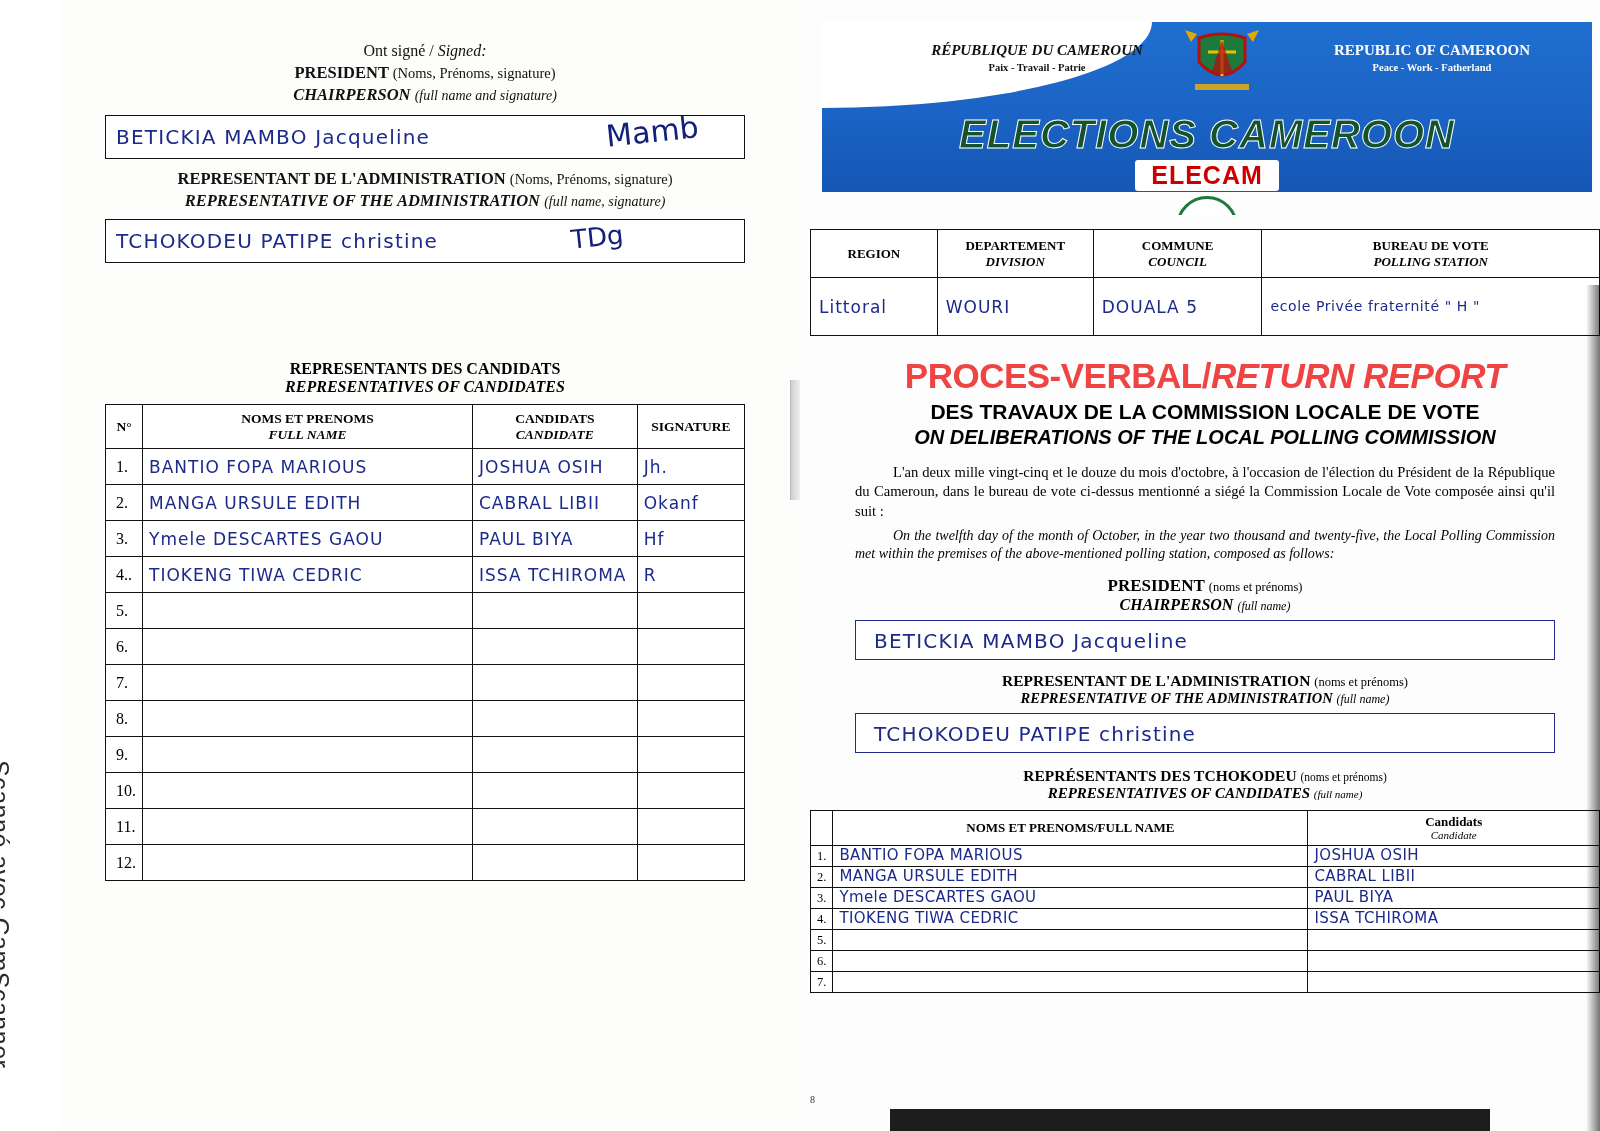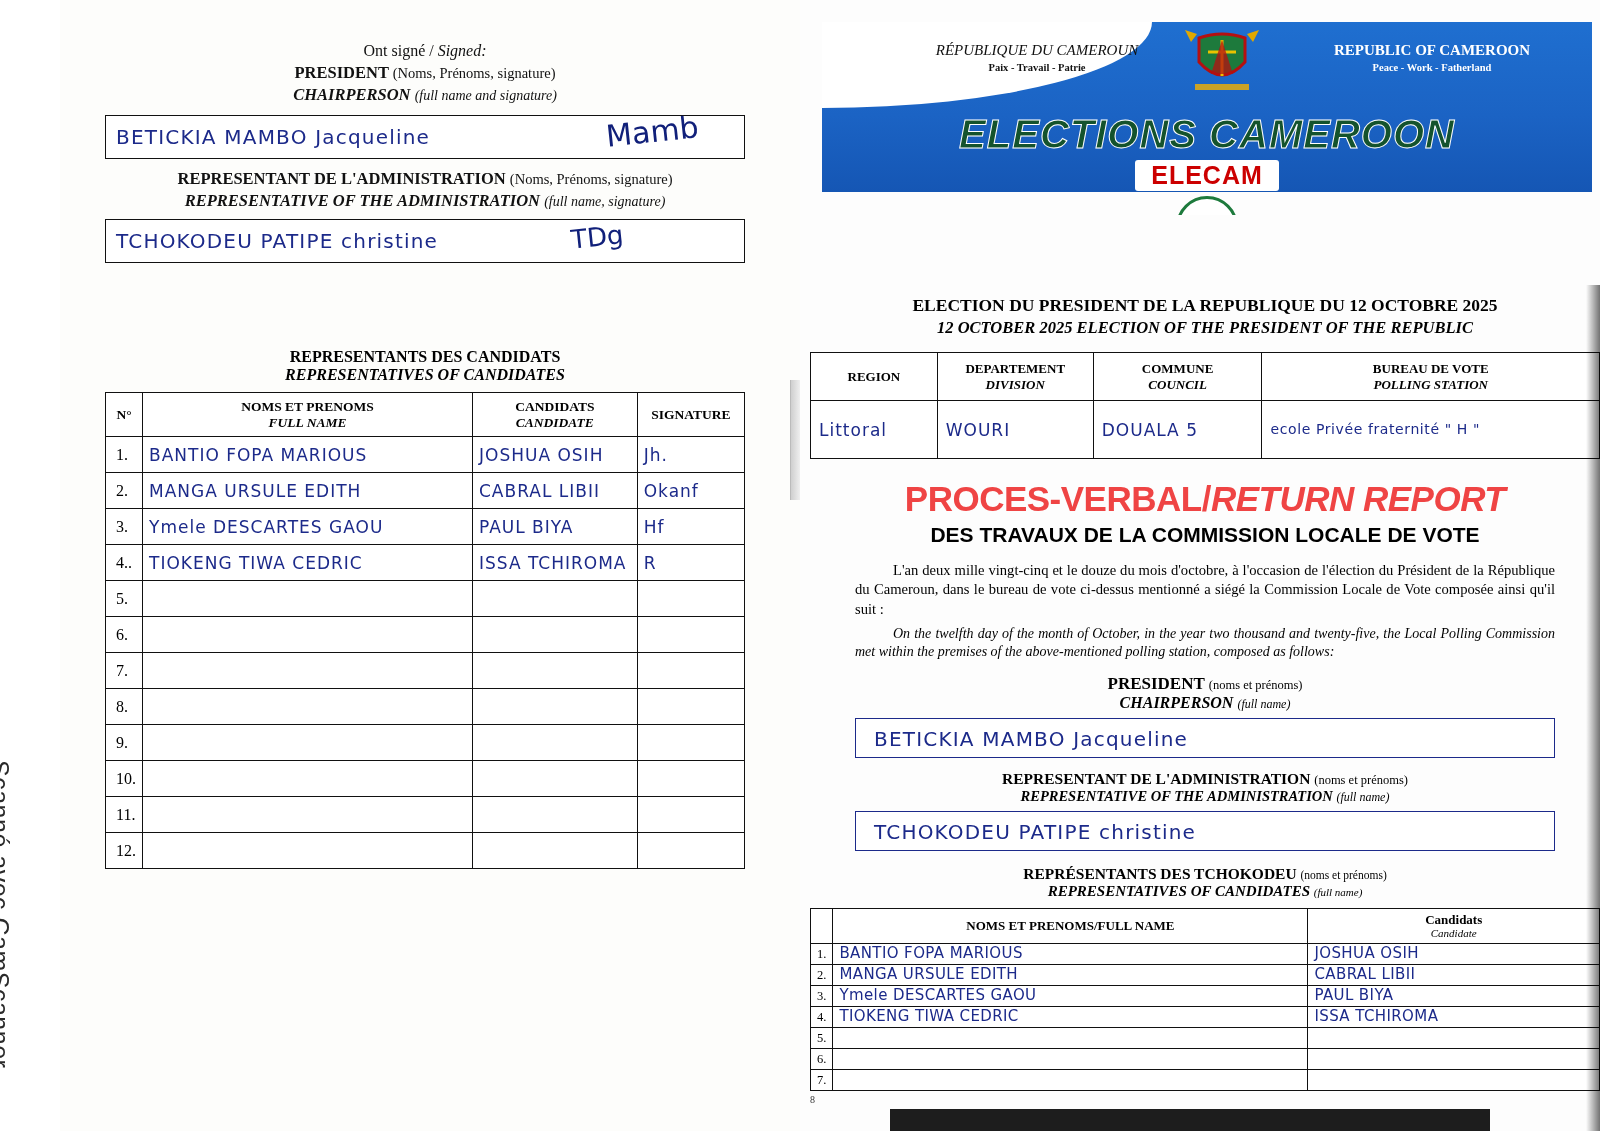--- a/index.html
+++ b/index.html
@@ -60,21 +60,21 @@
   .scribble {
     position:absolute;
     font-family:"DejaVu Sans", sans-serif;
     color:#11207a;
     font-size:30px;
     transform: rotate(-6deg);
     white-space:nowrap;
   }
 
   
-  .l-tbl-title { text-align:center; font-weight:bold; font-size:16px; margin-top:18px;}
+  .l-tbl-title { text-align:center; font-weight:bold; font-size:16px; margin-top:30px;}
   .l-tbl-title .it { font-style:italic; display:block; font-weight:bold; }
 
   table.grid { border-collapse:collapse; width:100%; background:#fff; }
   table.grid th, table.grid td { border:1.5px solid #111; }
   .l-grid { margin-top:8px; }
   .l-grid th { font-size:13.5px; font-weight:bold; padding:6px 2px; line-height:1.15; }
   .l-grid th .it { font-style:italic; display:block; font-weight:bold; }
   .l-grid td { height:36px; padding:0 6px; vertical-align:middle; }
   .l-grid td.num { width:46px; text-align:left; font-size:16px; padding-left:10px; }
   .col-name { width:56%;font-family:Liberation Serif, serif; }
@@ -96,21 +96,21 @@
     background:linear-gradient(180deg,#1f6fd0 0%, #1b63c4 55%, #1556b4 100%);
     clip-path: polygon(3% 0%, 100% 0%, 100% 100%, 0% 100%, 0% 18%);
     border-radius:4px 0 0 0;
   }
   .banner-white-arc {
     position:absolute; left:0; top:22px; width:330px; height:86px;
     background:#ffffff;
     border-bottom-right-radius:330px 86px;
   }
   .ban-fr { position:absolute; left:95px; top:42px; text-align:center; width:240px; color:#111; }
-  .ban-fr .t1 { font-weight:normal; font-size:15px; font-style:italic;}
+  .ban-fr .t1 { font-weight:bold; font-size:15px; font-style:italic;}
   .ban-fr .t2 { font-size:10.5px; font-weight:bold; margin-top:3px;}
   .ban-en { position:absolute; right:35px; top:42px; text-align:center; width:250px; color:#fff; }
   .ban-en .t1 { font-weight:bold; font-size:15px; }
   .ban-en .t2 { font-size:10.5px; font-weight:bold; margin-top:3px;}
 
   .coat {
     position:absolute; left:355px; top:28px; width:90px; height:72px;
   }
   .title-elections {
     position:absolute; left:0; right:0; top:112px; text-align:center;
@@ -383,24 +383,20 @@
         <div class="title-elecam">
           <span>ELECAM</span>
         </div>
 
         <div class="seal">
           
           
         </div>
       </div>
 
-      <div class="r-election-title">
-        <div class="l1">ELECTION DU PRESIDENT DE LA REPUBLIQUE DU 12 OCTOBRE 2025</div>
-        <div class="l2">12 OCTOBER 2025 ELECTION OF THE PRESIDENT OF THE REPUBLIC</div>
-      </div>
 
       <table class="grid r-loc-table">
         <thead>
           <tr>
             <th>
               <span>REGION</span>
               <span class="it"></span>
             </th>
             <th>
               <span>DEPARTEMENT</span>
@@ -426,20 +422,21 @@
               </td>
           </tr>
         </tbody>
       </table>
 
       <div class="pv-title">
         <div class="main">
           <span>PROCES-VERBAL/</span><span class="it">RETURN REPORT</span>
         </div>
         <div class="sub1">DES TRAVAUX DE LA COMMISSION LOCALE DE VOTE</div>
+        <div class="sub2">ON DELIBERATIONS OF THE LOCAL POLLING COMMISSION</div>
       </div>
 
       <div class="para">
         <div class="fr">L'an deux mille vingt-cinq et le douze du mois d'octobre, à l'occasion de l'élection du Président de la République du Cameroun, dans le bureau de vote ci-dessus mentionné a siégé la Commission Locale de Vote composée ainsi qu'il suit :</div>
         <div class="en">On the twelfth day of the month of October, in the year two thousand and twenty-five, the Local Polling Commission met within the premises of the above-mentioned polling station, composed as follows:</div>
       </div>
 
       <div class="r-role">
         <div class="a">
           <span>PRESIDENT</span>

